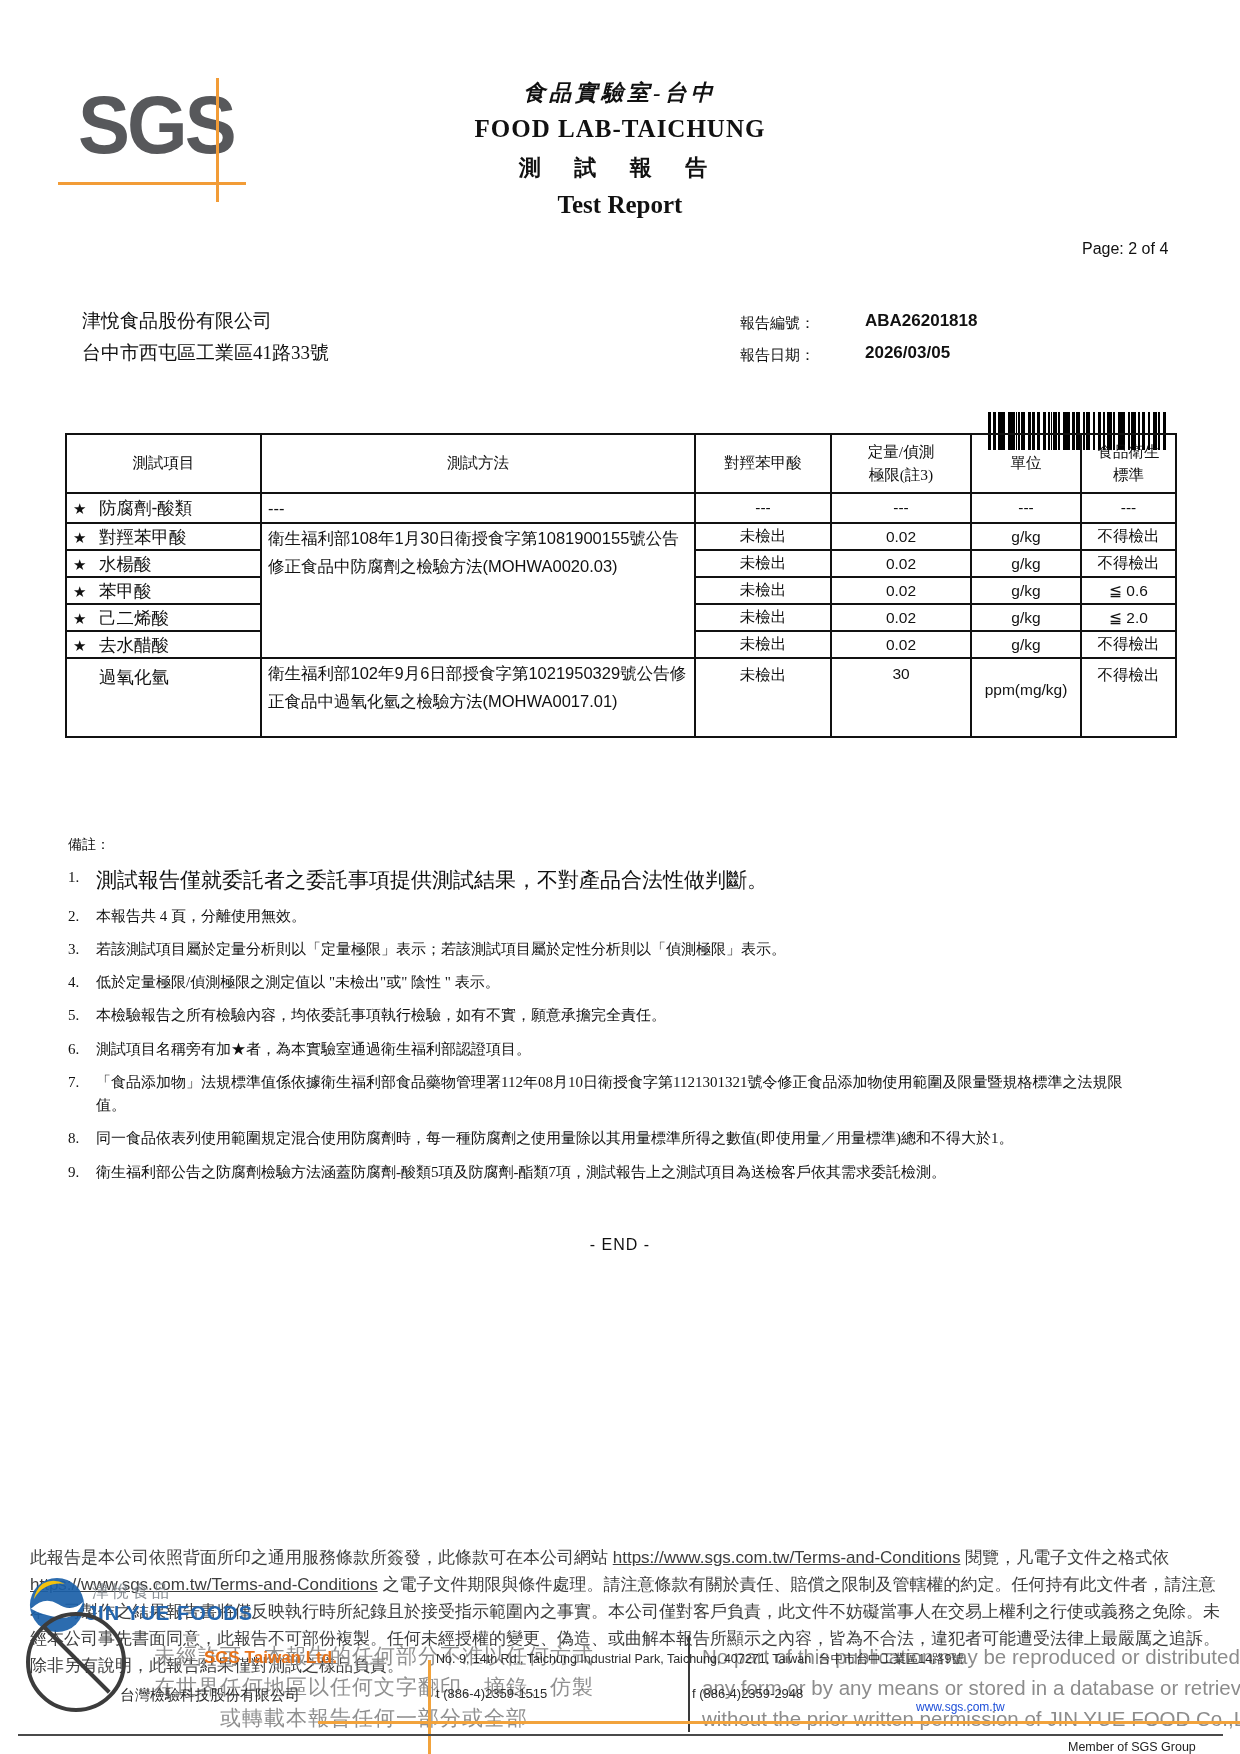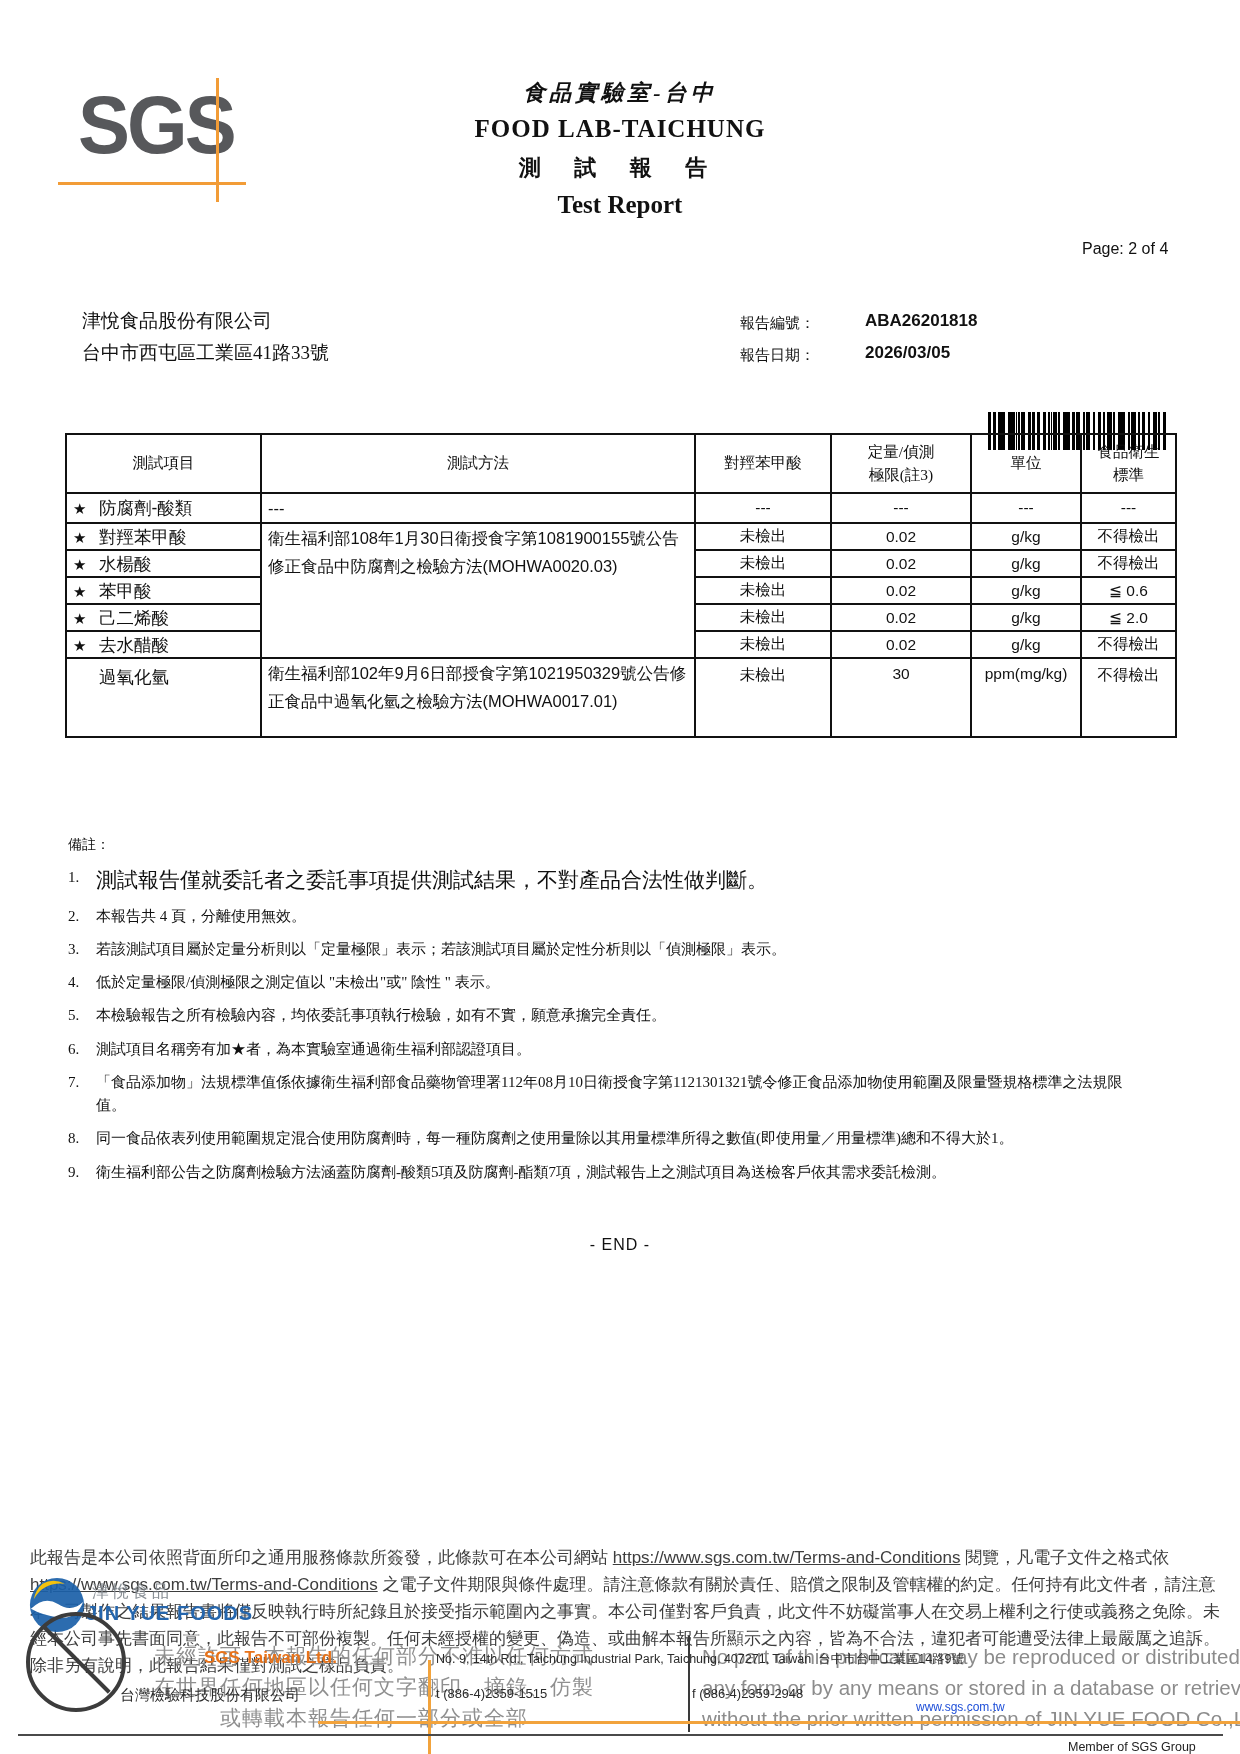--- a/index.html
+++ b/index.html
@@ -159,21 +159,21 @@
       <td class="cell-c">未檢出</td>
       <td class="cell-c">0.02</td>
       <td class="cell-c">g/kg</td>
       <td class="cell-c">不得檢出</td>
     </tr>
     <tr class="r-tall">
       <td class="cell-item" style="vertical-align:top;padding-top:6px;"><span class="star"></span><span>過氧化氫</span></td>
       <td class="cell-method">衛生福利部102年9月6日部授食字第1021950329號公告修正食品中過氧化氫之檢驗方法(MOHWA0017.01)</td>
       <td class="cell-c" style="vertical-align:top;padding-top:6px;">未檢出</td>
       <td class="cell-c" style="vertical-align:top;padding-top:6px;">30</td>
-      <td class="cell-c" style="vertical-align:top;padding-top:6px;margin-top:14px;">ppm(mg/kg)</td>
+      <td class="cell-c" style="vertical-align:top;padding-top:22px;margin-top:14px;">ppm(mg/kg)</td>
       <td class="cell-c" style="vertical-align:top;padding-top:6px;">不得檢出</td>
     </tr>
   </tbody>
     </table>
 
   <div class="abs notes">
     <div class="notes-label">備註：</div>
     <div class="note big">
         <span class="num">1.</span>
         <span>測試報告僅就委託者之委託事項提供測試結果，不對產品合法性做判斷。</span>

